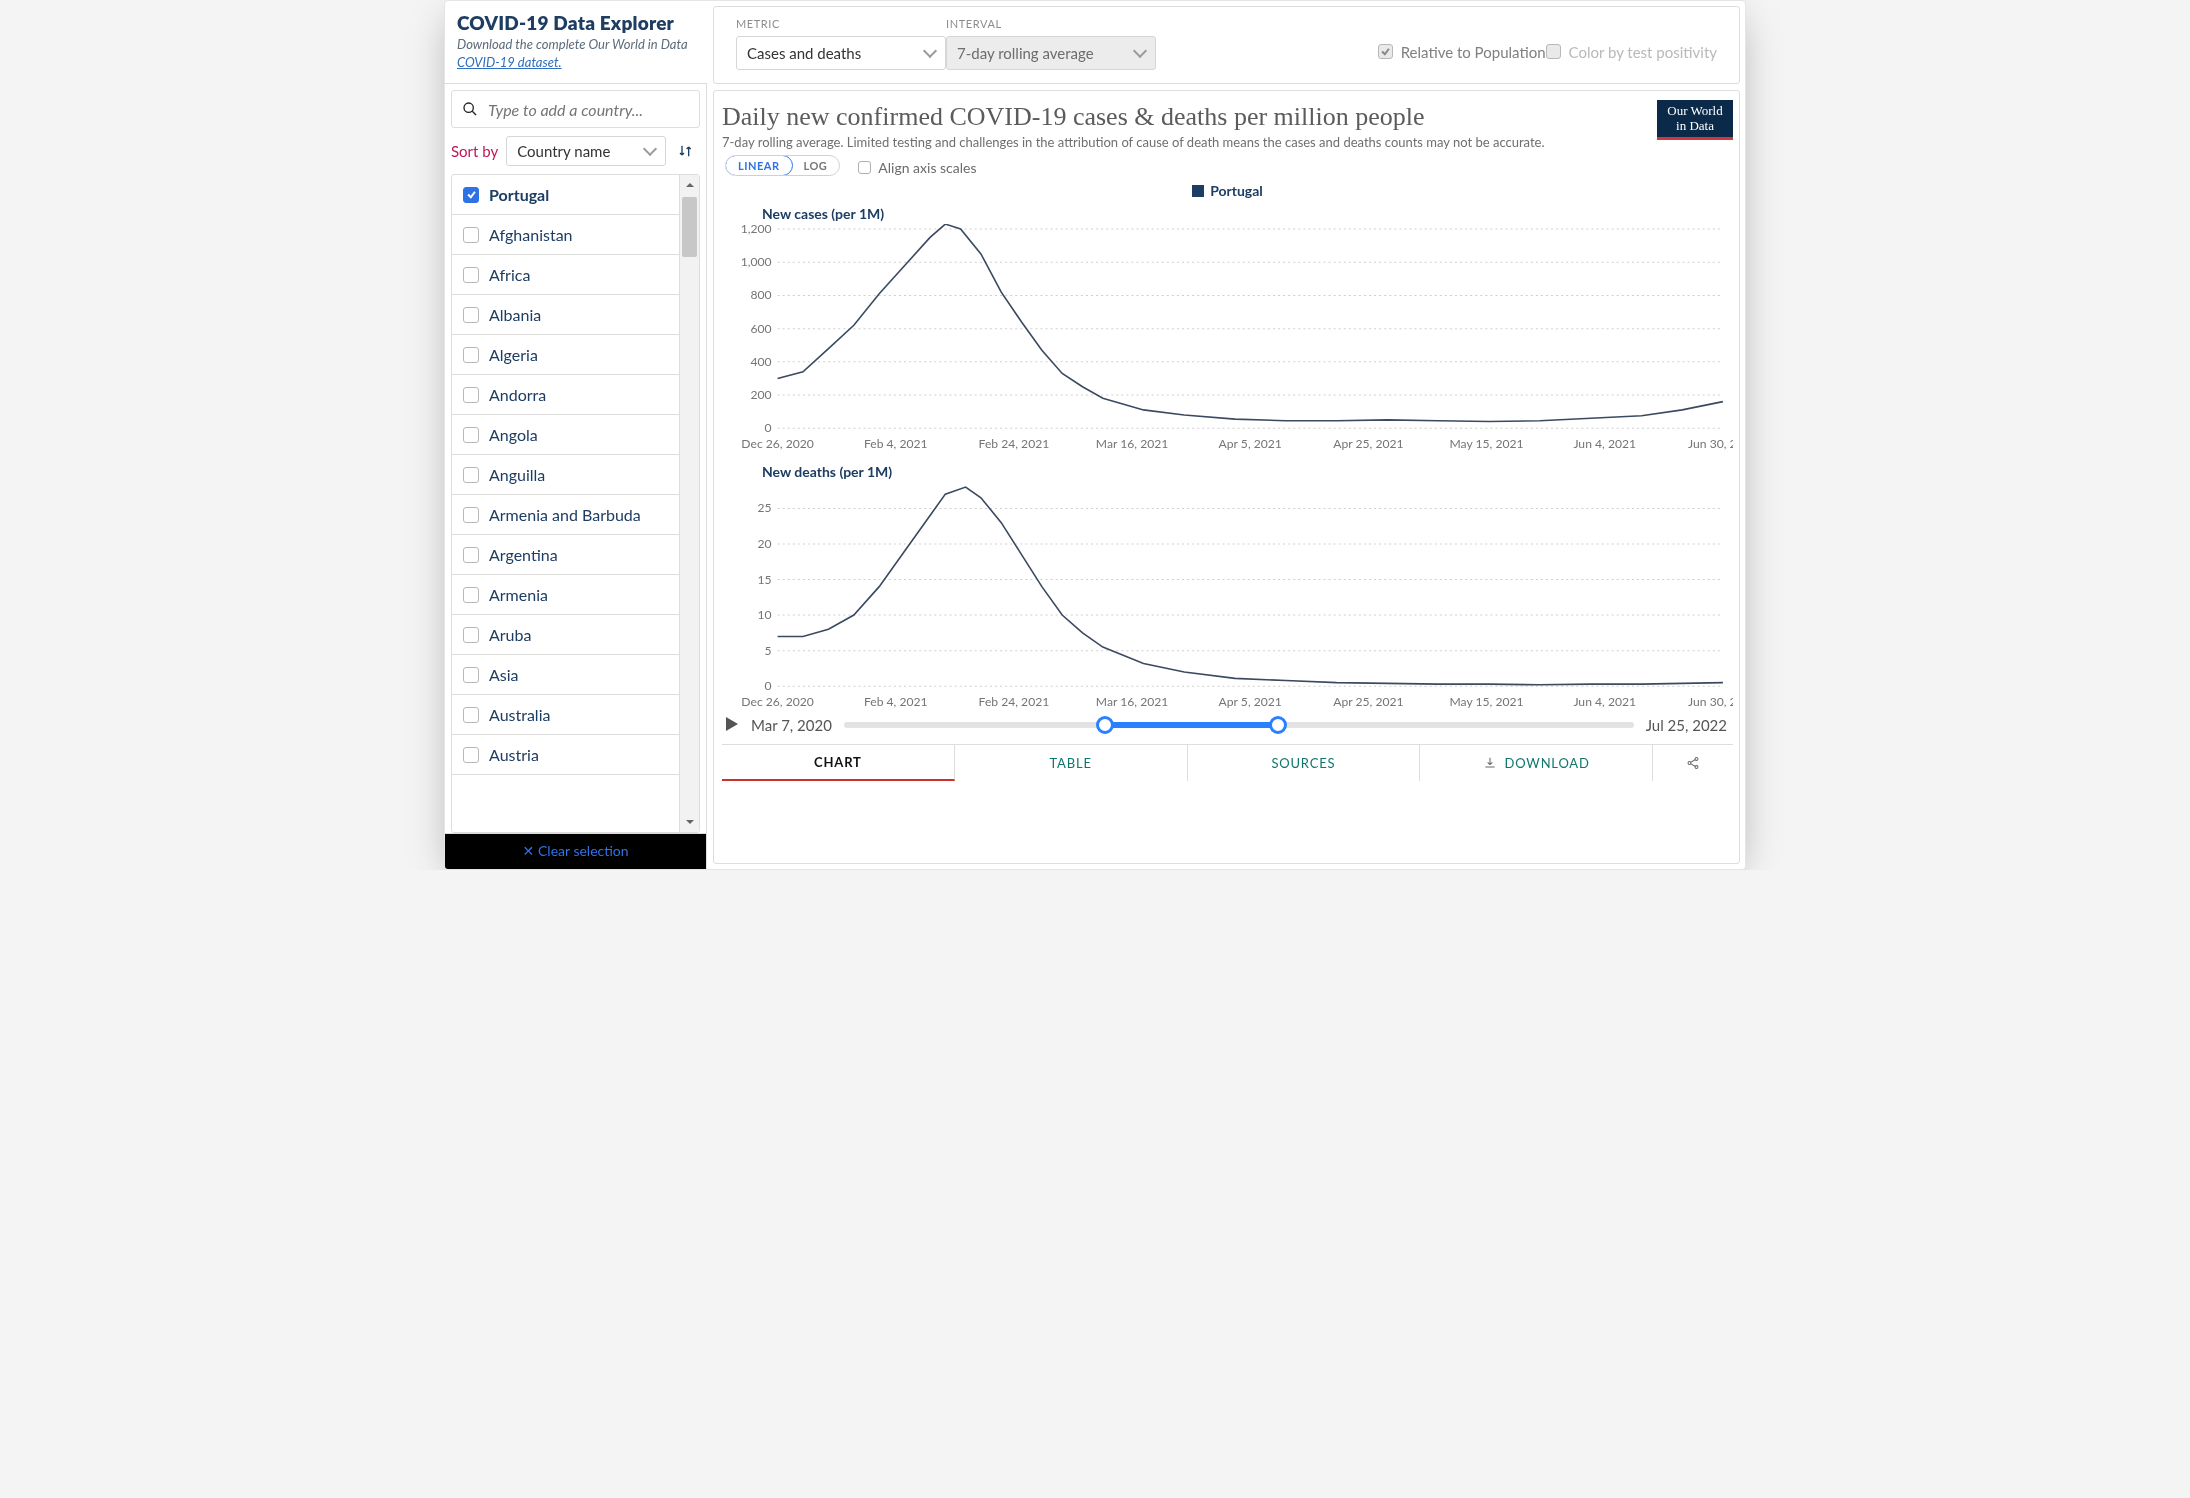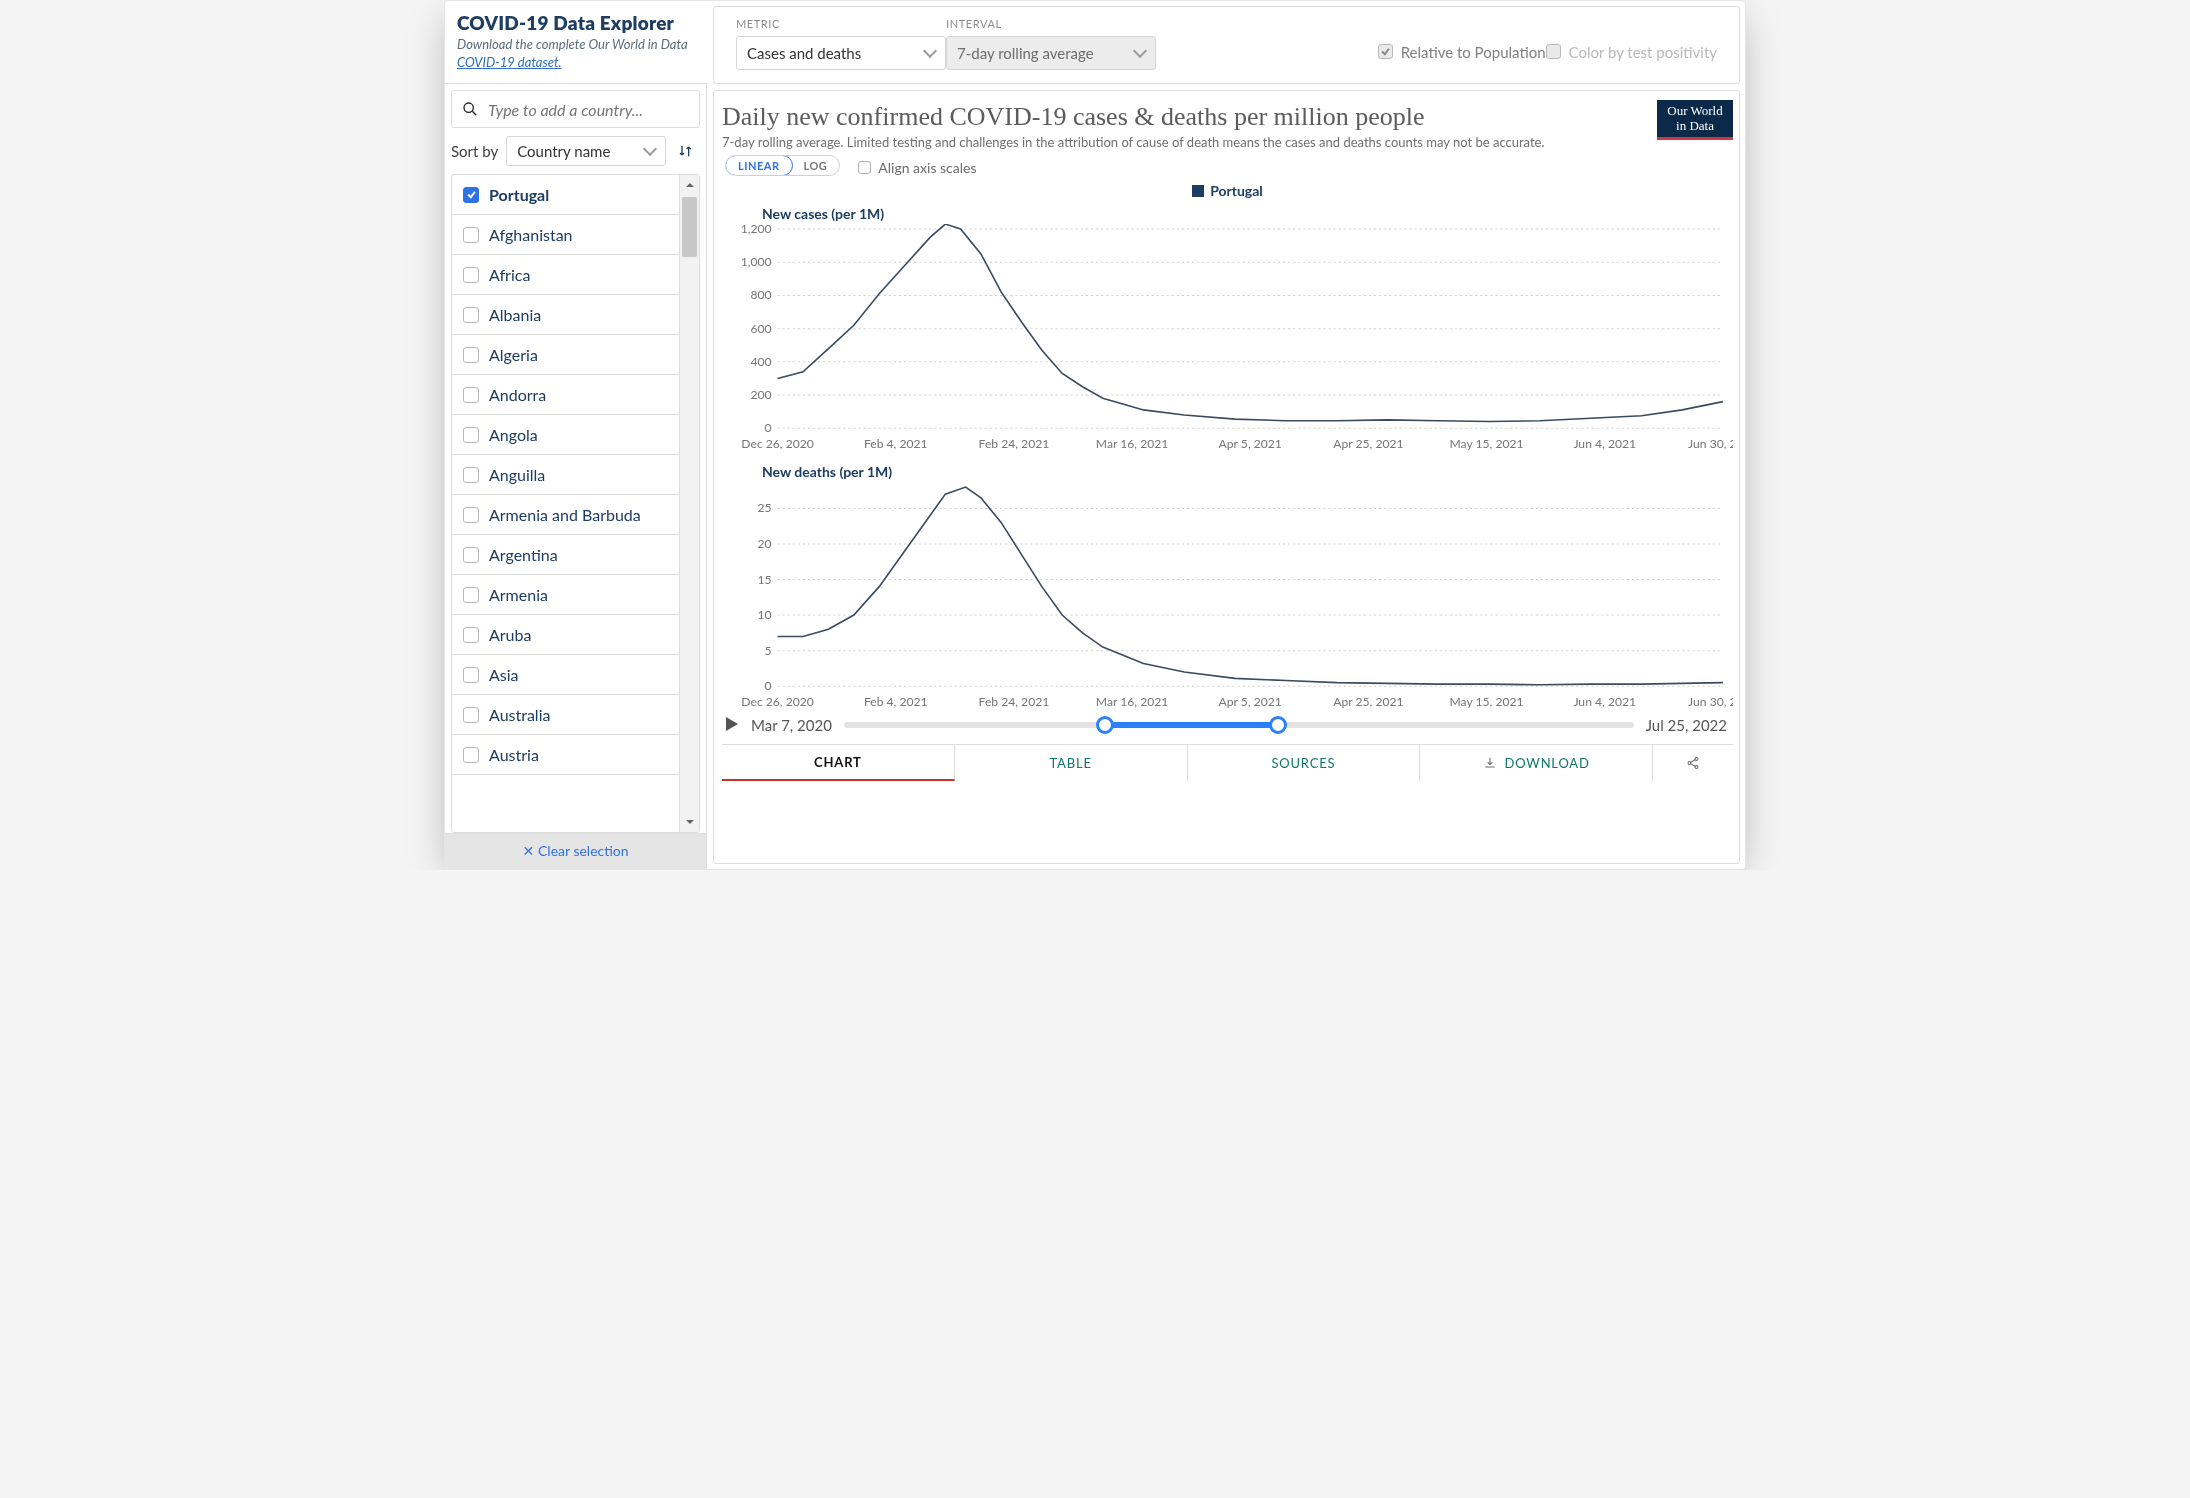--- a/index.html
+++ b/index.html
@@ -122,21 +122,21 @@
   .search-wrap input{
     border:none;outline:none;flex:1;
     font-size:16px;font-style:italic;color:#909090;
     font-family:inherit;
     background:transparent;
   }
   .sort-row{
     display:flex;align-items:center;gap:8px;
     padding:4px 6px;
   }
-  .sort-row span.lbl{font-size:15px;color:#404040;}
+  .sort-row span.lbl{font-size:15px;color:#be185d;}
   .sort-row .select{width:160px;height:30px;font-size:15px;}
   .sort-toggle{
     width:24px;height:28px;display:inline-flex;align-items:center;justify-content:center;
     cursor:pointer;
   }
   .sort-toggle svg{width:16px;height:16px;stroke:#1d3d63;fill:#1d3d63;}
   .list-holder{
     position:relative; flex:1;
     border:1px solid var(--border);
     border-radius:3px;
@@ -178,21 +178,21 @@
     background:#fff;
   }
   .country-row.selected{font-weight:700;}
   .country-row.selected .box{background:var(--blue-accent);border-color:var(--blue-accent);}
   .country-row.selected .box svg{display:block;}
   .country-row .box svg{display:none;width:11px;height:11px;stroke:#fff;fill:none;stroke-width:3;}
   .clear-sel{
     text-align:center;
     font-size:14px;color:var(--blue-accent);
     padding:8px 0 10px 0;
-    background:#e5e5e5;
+    background:#000000;
     border-top:1px solid var(--border);
     cursor:pointer;
   }
   
   .main{
     grid-column:2; grid-row:2;
     padding:9px 6px 5px 8px;
     display:flex;flex-direction:column;
     border:1px solid var(--border);
     margin:6px 5px 5px 6px;

